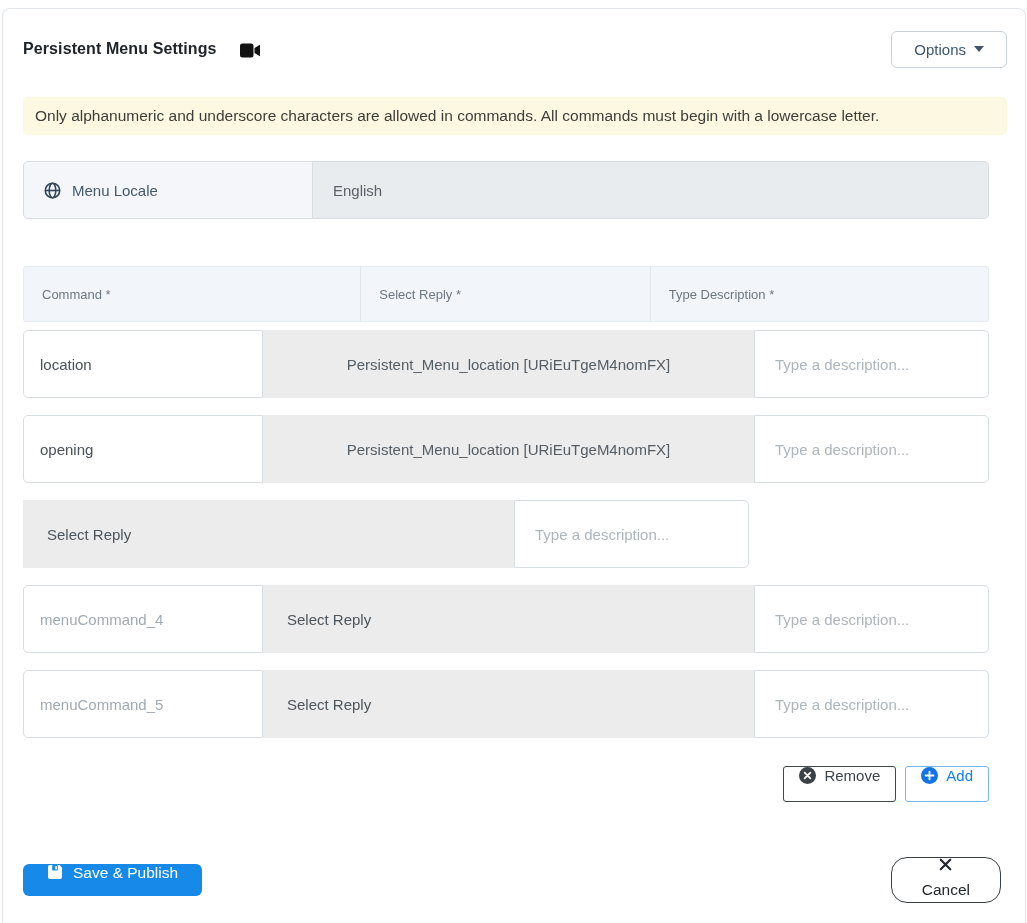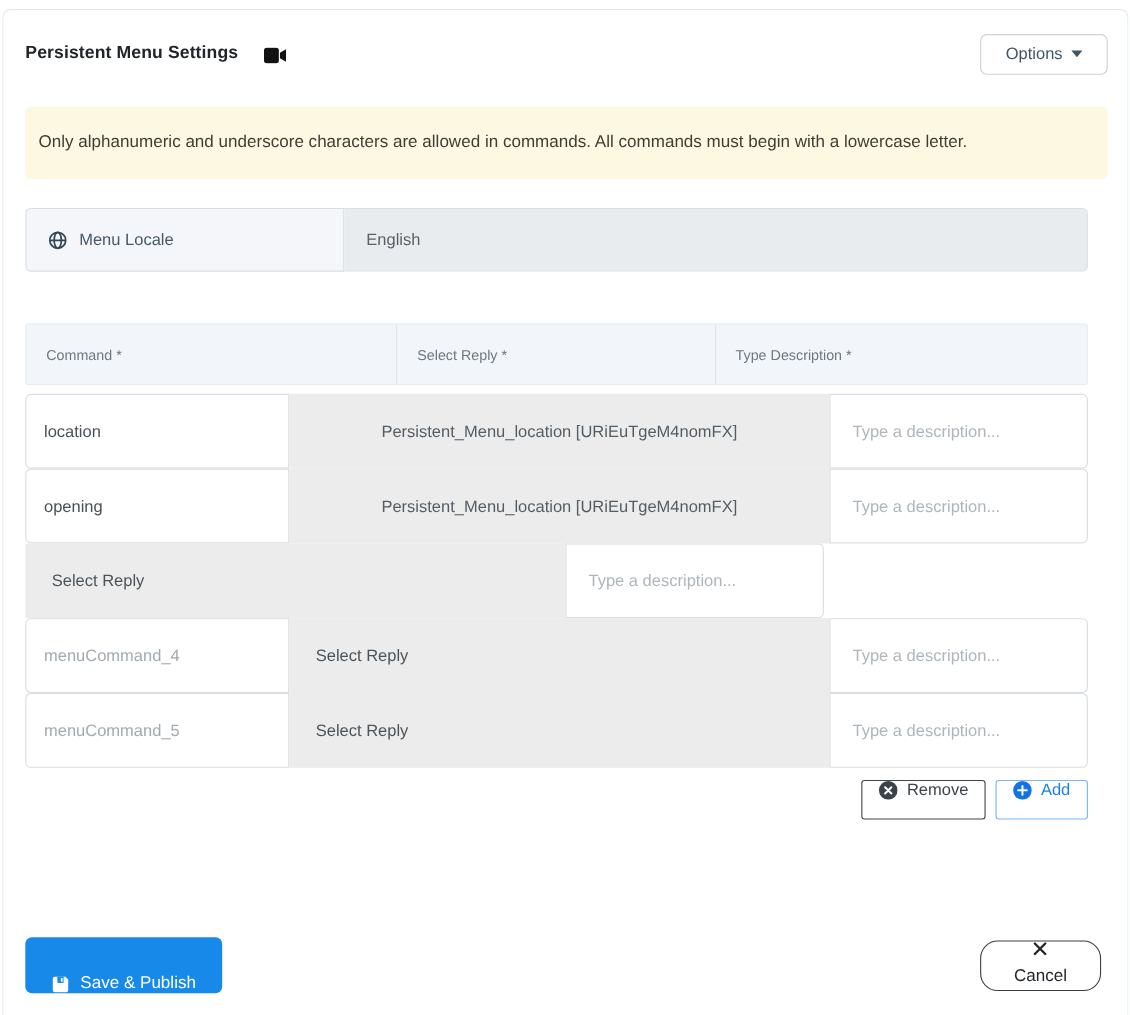--- a/index.html
+++ b/index.html
@@ -57,21 +57,21 @@
     border-top: 6px solid #3d566b;
     display: inline-block;
   }
   
   .card-body { padding: 0 20px; flex: 1 1 auto; display: flex; flex-direction: column; }
   .alert-warning {
     margin-top: 8px;
     width: 984px;
     background: #fdf8e2;
     border-radius: 5px;
-    padding: 21px 12px;
+    padding: 7px 12px;
     font-size: 15.5px;
     color: #3e3e38;
     line-height: 24px;
   }
   
   .locale-group {
     margin-top: 26px;
     width: 966px;
     height: 58px;
     display: flex;
@@ -115,21 +115,21 @@
     display: flex;
     align-items: center;
     padding-left: 18px;
     border-right: 1px solid #dfe5eb;
   }
   .th:nth-child(1) { width: 338px; }
   .th:nth-child(2) { width: 290px; }
   .th:nth-child(3) { width: 338px; border-right: none; }
   
   .rows { margin-top: 8px; }
-  .trow { width: 966px; height: 68px; display: flex; }
+  .trow { width: 966px; height: 68px; display: flex; margin-bottom: 17px; }
   .cmd {
     width: 240px;
     border: 1px solid #d9dee2;
     border-radius: 5px 0 0 5px;
     padding-left: 16px;
     font-size: 15px;
     color: #495057;
     font-family: inherit;
     background: #fff;
     outline: none;
@@ -190,26 +190,26 @@
     flex: 0 0 auto;
     padding: 0 24px 20px 20px;
     display: flex;
     align-items: center;
     justify-content: space-between;
   }
   .btn-save {
     background: #1789e8;
     border: none;
     border-radius: 6px;
-    height: 51px;
+    height: 32px;
     padding: 0 24px;
     color: #fff;
     font-size: 15.5px;
     display: inline-flex;
-    align-items: flex-end;
+    align-items: flex-start;
     gap: 10px;
     cursor: pointer;
     font-family: inherit;
   }
   .btn-cancel {
     background: #fff;
     border: 1px solid #383f45;
     border-radius: 16px;
     height: 46px;
     padding: 0 30px;

